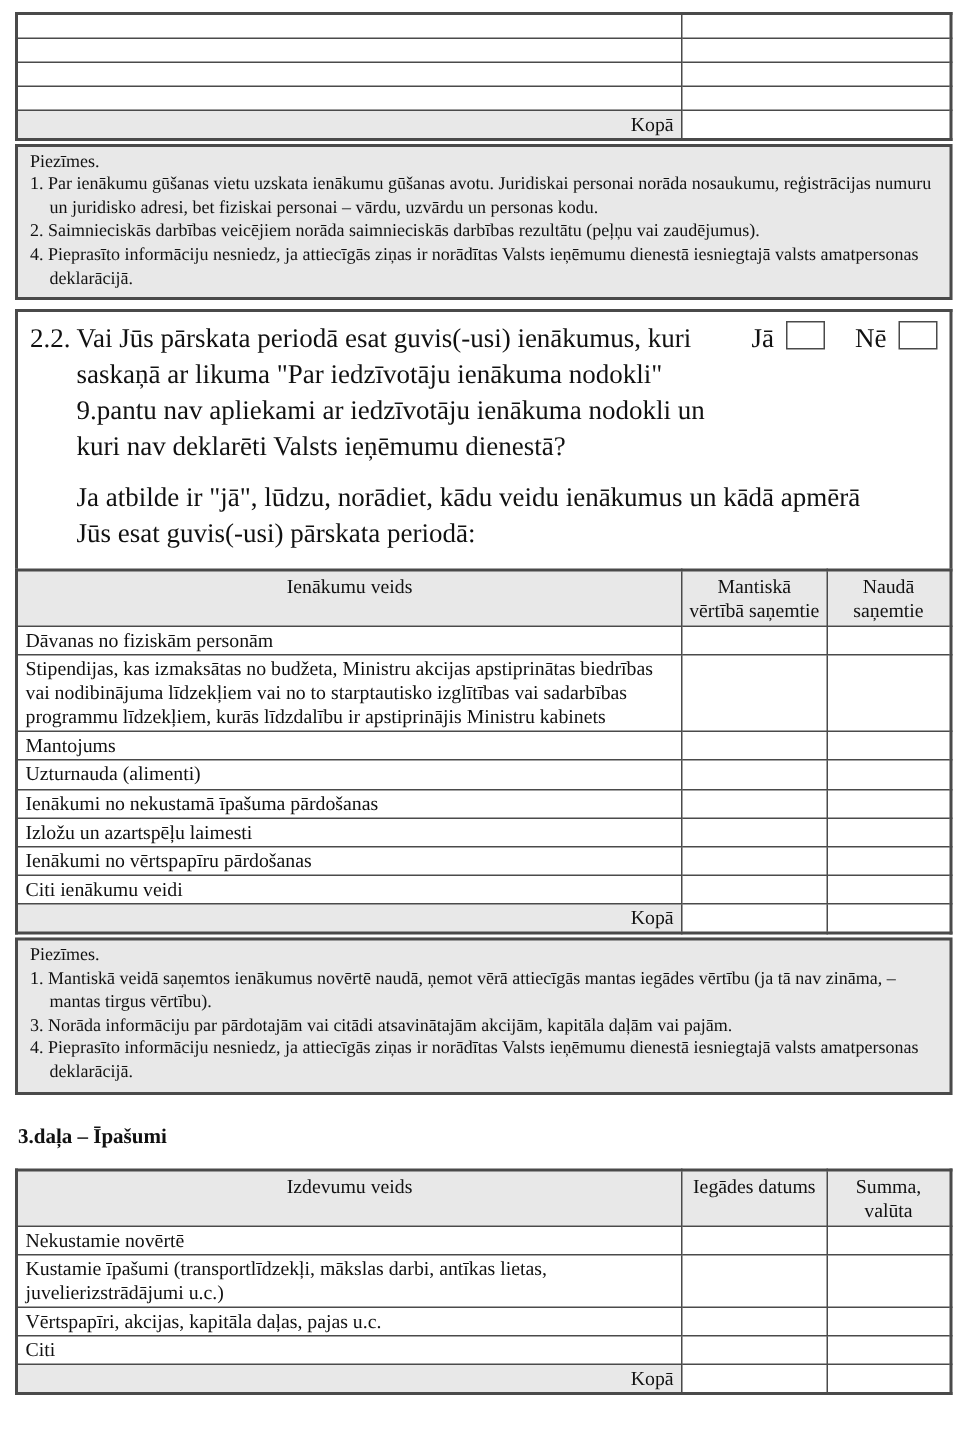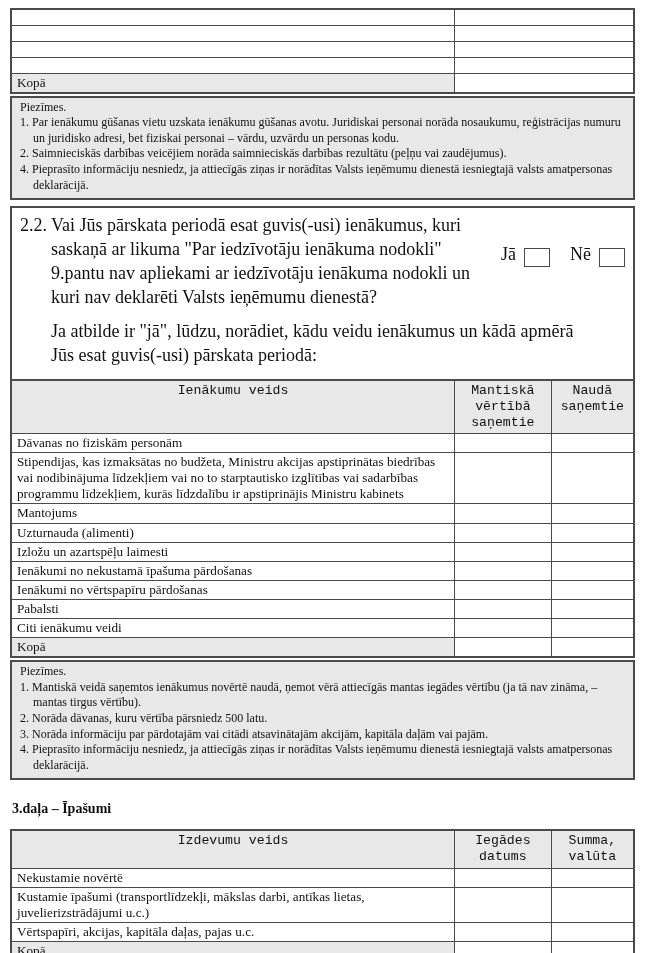--- a/index.html
+++ b/index.html
@@ -19,22 +19,22 @@
 
   table.tbl{border-collapse:collapse;width:100%;border:2px solid var(--border);table-layout:fixed;}
   .tbl td{border:1px solid var(--border);padding:1px 5px;font-size:13.2px;line-height:1.22;vertical-align:top;}
   .c-main{width:71.2%;}
   .c-val{width:15.5%;}
   .c-val2{width:13.3%;}
   .c-wide{width:28.8%;}
   .t1 td{height:16px;}
   .gray{background:var(--shaded);}
   .center{text-align:center;vertical-align:middle;}
-  .hdr td{padding:2px 4px;font-family:Liberation Mono, monospace;}
-  .total-label{padding-right:7px;font-size:13.4px;}
+  .hdr td{padding:2px 4px;}
+  .total-label{text-align:right;padding-right:7px;font-size:13.4px;}
   .intro-cell{padding:3px 7px;font-size:13.6px;}
 
   .notes{
     border:2px solid var(--border);
     background:var(--shaded);
     margin-top:2px;
     padding:2px 8px 5px 8px;
     font-size:12px;line-height:1.3;
   }
   .notes-title{padding-left:0;}
@@ -43,21 +43,21 @@
   .qbox{
     border:2px solid var(--border);
     border-bottom:none;
     margin-top:6px;
     padding:6px 8px 11px 8px;
     font-size:18px;line-height:1.33;
   }
   .qrow{display:flex;justify-content:space-between;align-items:flex-start;}
   .qmain{width:468px;padding-left:31px;text-indent:-31px;}
   .qnum{padding-right:4px;}
-  .yesno{display:flex;align-items:flex-end;white-space:nowrap;padding-top:0;margin-top:29px;}
+  .yesno{display:flex;align-items:flex-start;white-space:nowrap;padding-top:0;}
   .yn{padding-top:0;}
   .yn2{margin-left:20px;}
   .cb{
     display:inline-block;width:26px;height:19px;
     border:1.5px solid var(--border);background:#fff;
     margin-left:8px;
   }
   .qfollow{margin:10px 30px 0 31px;width:540px;}
 
   .part-heading{
@@ -139,56 +139,50 @@
       <td>Mantojums</td>
       <td></td>
       <td></td>
     </tr>
     <tr>
       <td>Uzturnauda (alimenti)</td>
       <td></td>
       <td></td>
     </tr>
     <tr>
+      <td>Ienākumi no nekustamā īpašuma pārdošanas</td>
+      <td></td>
+      <td></td>
+    </tr>
+    <tr>
       <td>Izložu un azartspēļu laimesti</td>
       <td></td>
       <td></td>
     </tr>
     <tr>
-      <td>Ienākumi no nekustamā īpašuma pārdošanas</td>
-      <td></td>
-      <td></td>
-    </tr>
-    <tr>
       <td>Ienākumi no vērtspapīru pārdošanas</td>
-      <td></td>
-      <td></td>
-    </tr>
-    <tr>
-      <td>Pabalsti</td>
       <td></td>
       <td></td>
     </tr>
     <tr>
       <td>Citi ienākumu veidi</td>
       <td></td>
       <td></td>
     </tr>
     <tr>
       <td class="gray total-label">Kopā</td>
       <td></td>
       <td></td>
     </tr>
   </tbody>
     </table>
 
   <div class="notes">
     <div class="notes-title">Piezīmes.</div>
     <div class="note-item">1. Mantiskā veidā saņemtos ienākumus novērtē naudā, ņemot vērā attiecīgās mantas iegādes vērtību (ja tā nav zināma, – mantas tirgus vērtību).</div>
-    <div class="note-item">2. Norāda dāvanas, kuru vērtība pārsniedz 500 latu.</div>
     <div class="note-item">3. Norāda informāciju par pārdotajām vai citādi atsavinātajām akcijām, kapitāla daļām vai pajām.</div>
     <div class="note-item">4. Pieprasīto informāciju nesniedz, ja attiecīgās ziņas ir norādītas Valsts ieņēmumu dienestā iesniegtajā valsts amatpersonas deklarācijā.</div>
   </div>
 
   <h2 class="part-heading">3.daļa – Īpašumi</h2>
 
   <table class="tbl t3">
     <tbody>
     <tr class="hdr">
       <td class="c-main gray center">Izdevumu veids</td>
@@ -204,20 +198,25 @@
       <td>Kustamie īpašumi (transportlīdzekļi, mākslas darbi, antīkas lietas, juvelierizstrādājumi u.c.)</td>
       <td></td>
       <td></td>
     </tr>
     <tr>
       <td>Vērtspapīri, akcijas, kapitāla daļas, pajas u.c.</td>
       <td></td>
       <td></td>
     </tr>
     <tr>
+      <td>Citi</td>
+      <td></td>
+      <td></td>
+    </tr>
+    <tr>
       <td class="gray total-label">Kopā</td>
       <td></td>
       <td></td>
     </tr>
   </tbody>
     </table>
 
 </div>
 
 </body></html>

